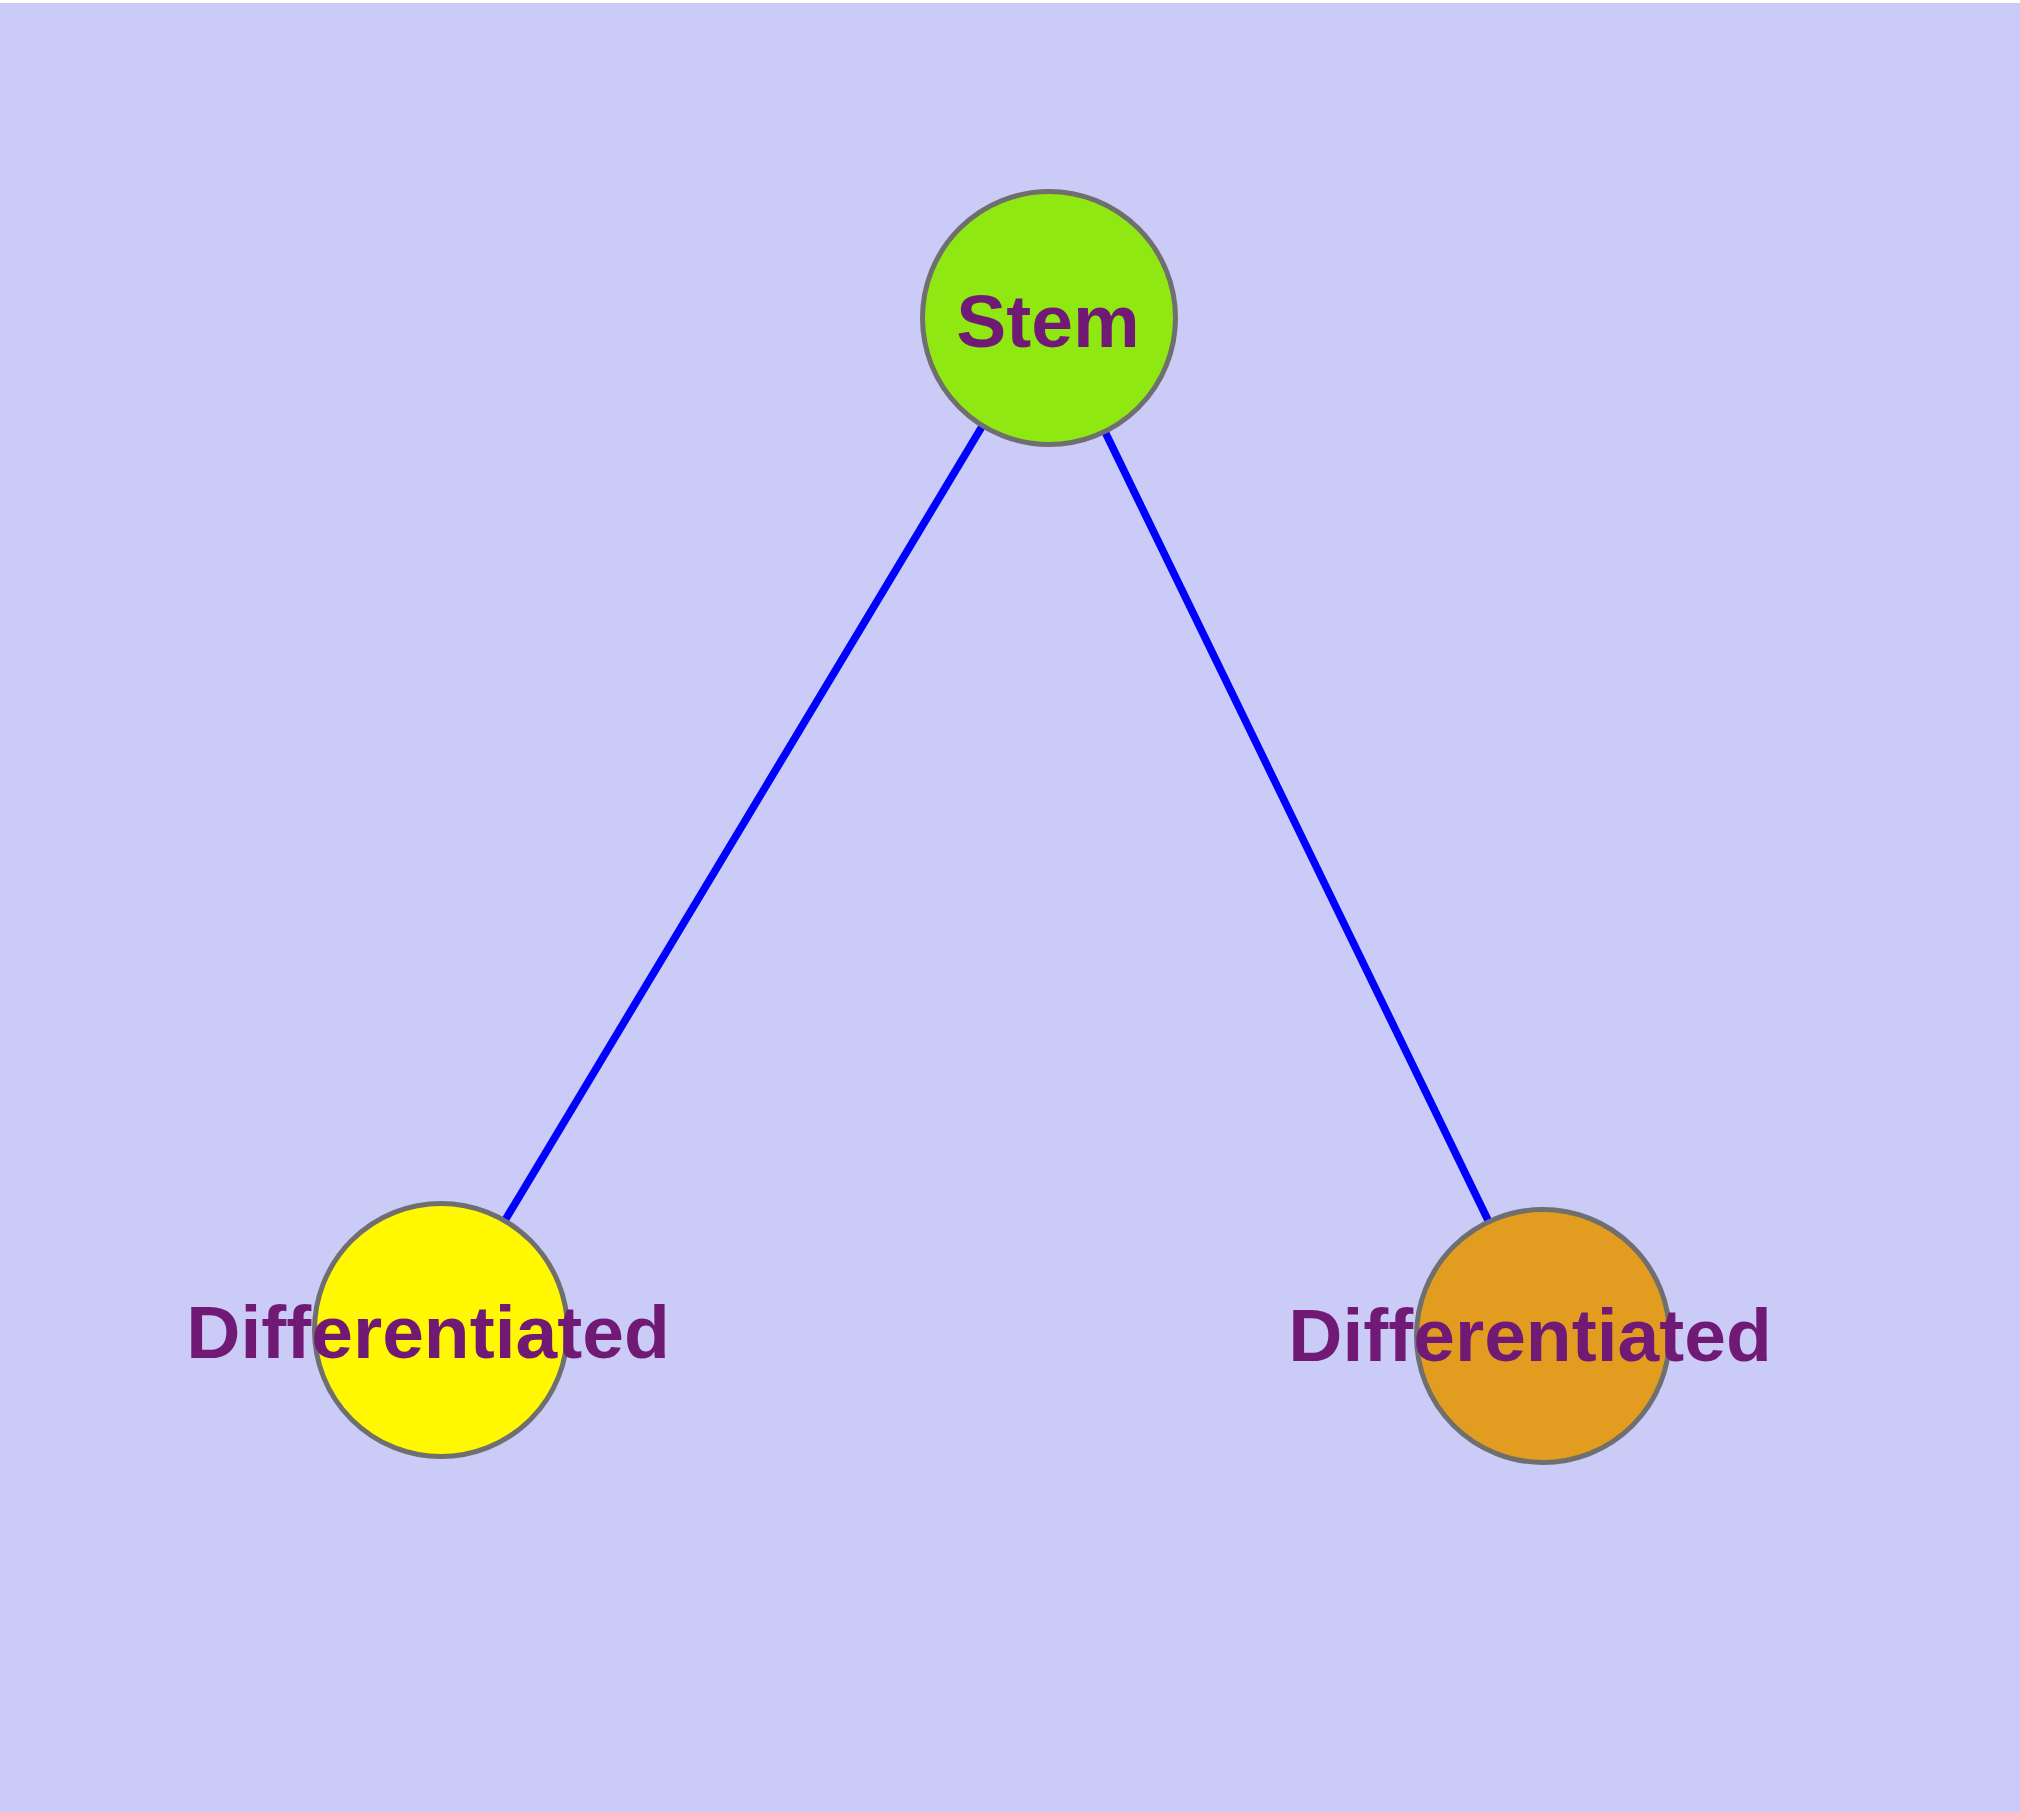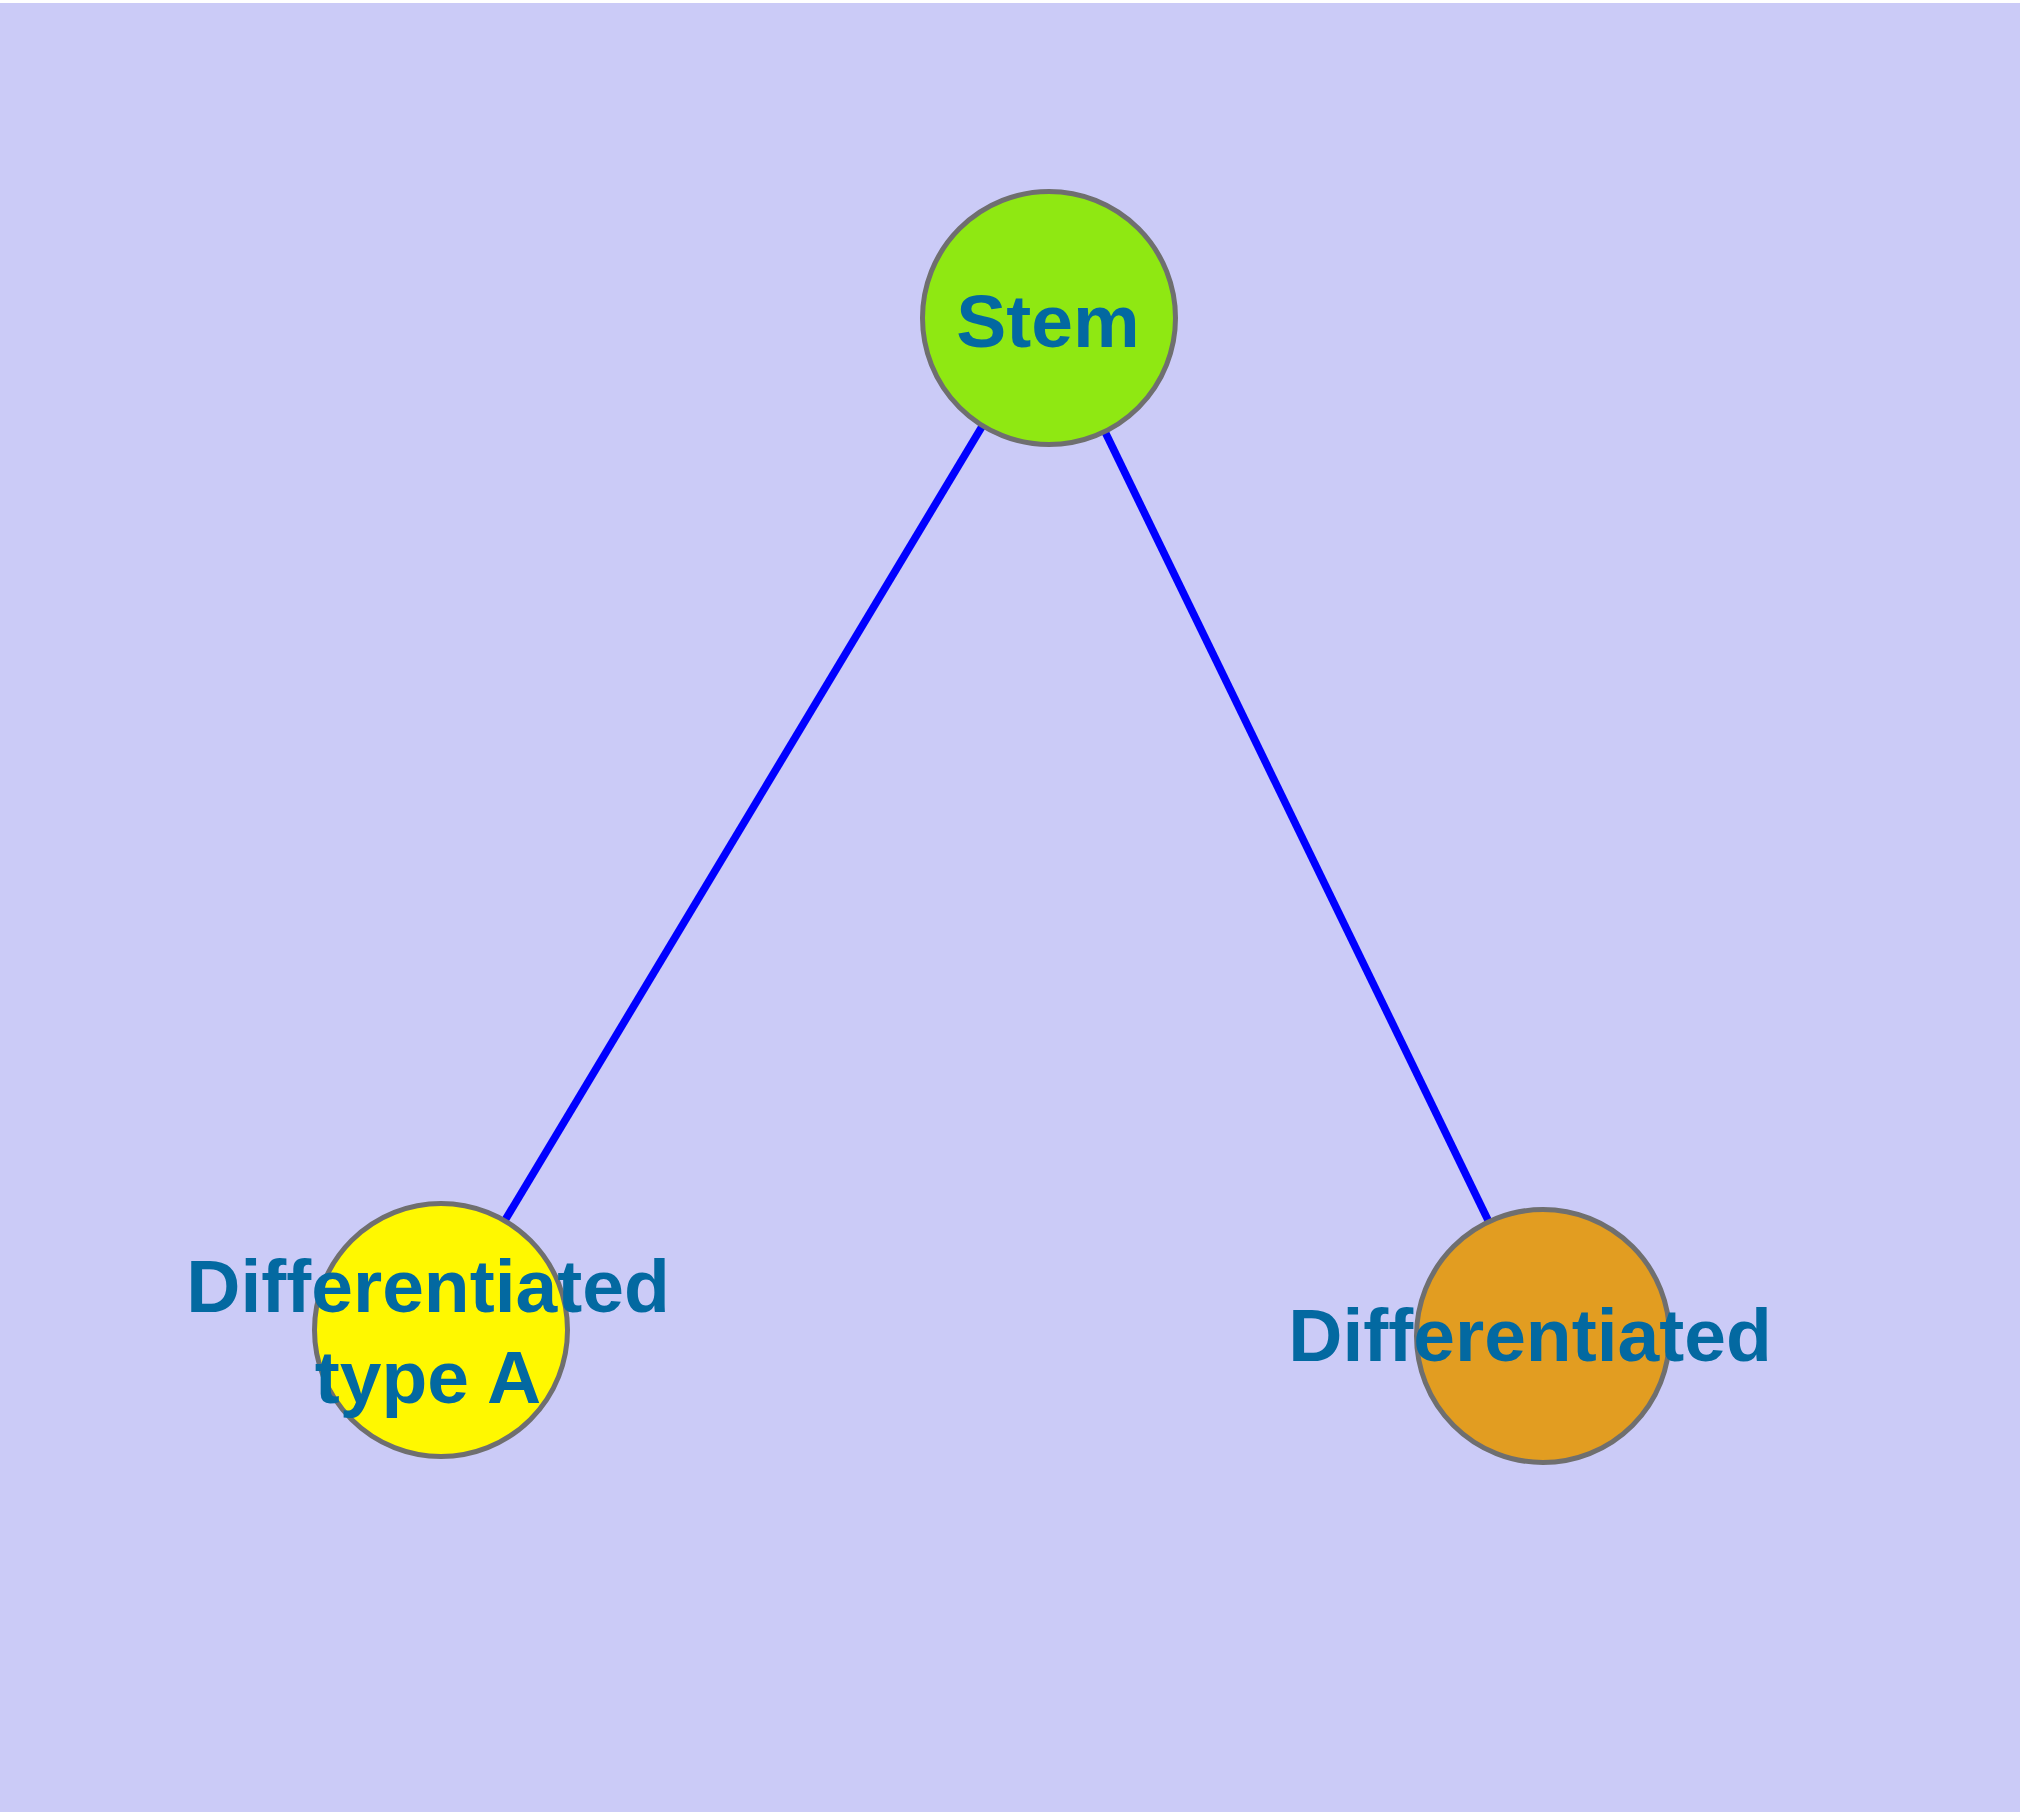--- a/index.html
+++ b/index.html
@@ -43,21 +43,21 @@
     box-sizing: border-box;
     border: 5.1px solid #6f6f6f;
     border-radius: 50%;
   }
   .node-stem   { left: 920px; top: 186px;  background: #8fe812; }
   .node-type-a { left: 312px;  top: 1198px; background: #fff800; }
   .node-type-b { left: 1414px; top: 1204px; background: #e29d21; }
   .node-label {
     position: absolute;
     transform: translate(-50%, -50%);
-    color: #0369a1;
+    color: #701a75;
     font-weight: bold;
     font-size: 75px;
     line-height: 91px;
     text-align: center;
     white-space: nowrap;
   }
   .label-stem   { left: 1048px; top: 318px; }
   .label-type-a { left: 428px;  top: 1329px; }
   .label-type-b { left: 1530px; top: 1332px; }
 </style>
@@ -77,21 +77,20 @@
     <div class="node node-type-a"></div>
 
     <div class="node node-type-b"></div>
 
     <div class="node-label label-stem">
       <span>Stem</span>
     </div>
 
     <div class="node-label label-type-a">
       <span style="display:block">Differentiated</span>
-      <span style="display:block">type A</span>
     </div>
 
     <div class="node-label label-type-b">
       <span style="display:block">Differentiated</span>
     </div>
 
   </div>
 </div>
 
 

